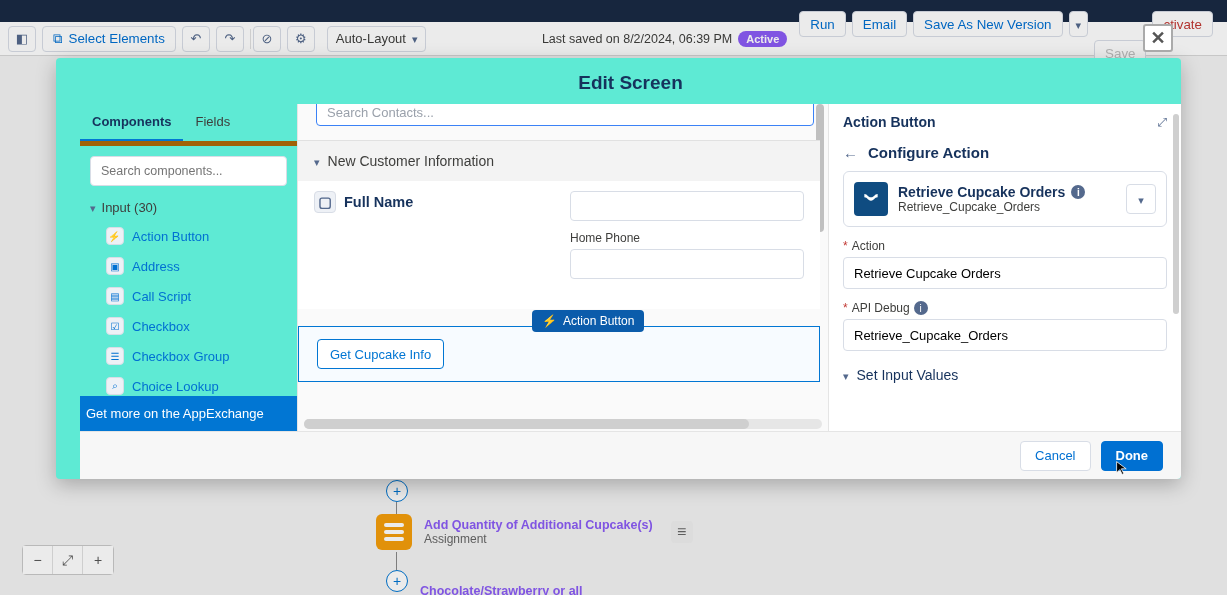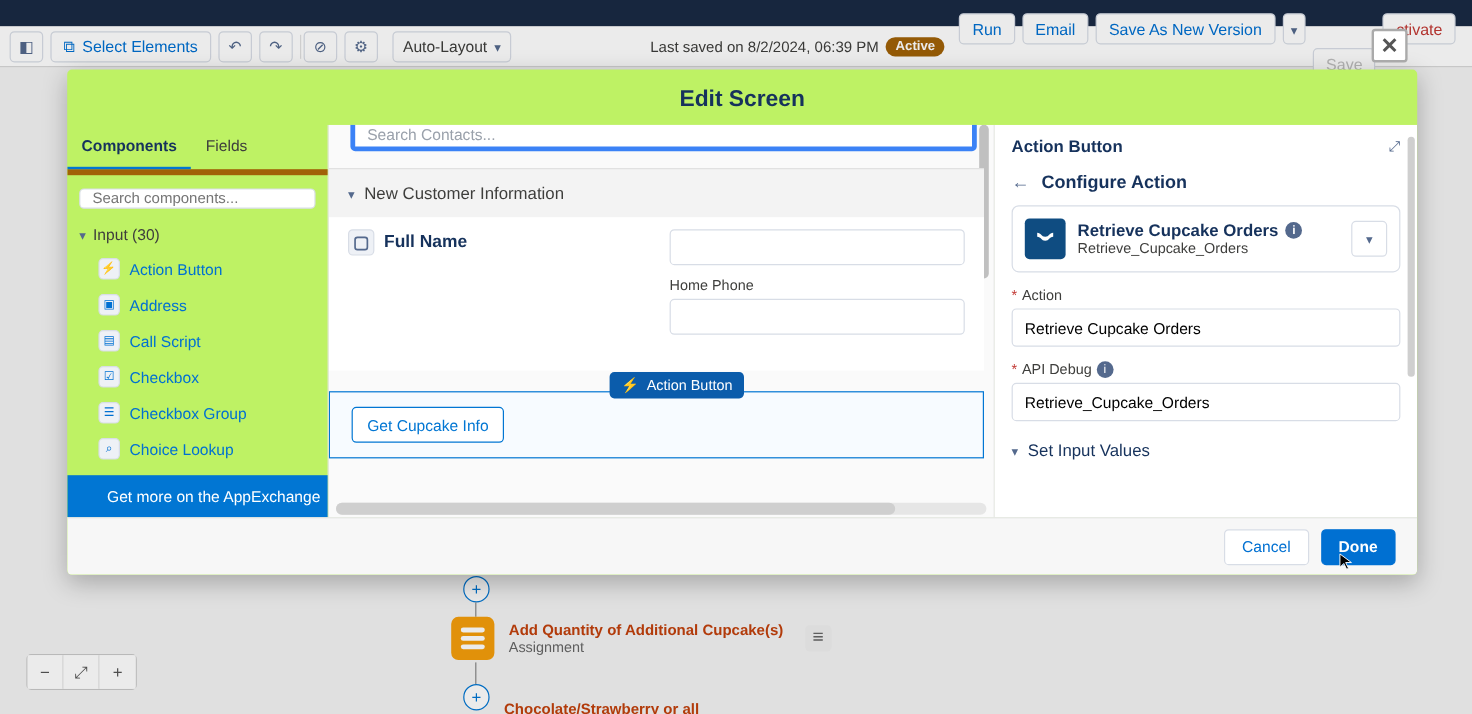--- a/index.html
+++ b/index.html
@@ -7,71 +7,71 @@
 
   .topnav { position: absolute; top: 0; left: 0; right: 0; height: 22px; background: #1a2a44; }
 
   .toolbar { position: absolute; top: 22px; left: 0; right: 0; height: 34px; background: #fff; border-bottom: 1px solid #d8d8d8; display: flex; align-items: center; padding: 0 8px; font-size: 13px; }
   .tb-btn { height: 26px; border: 1px solid #d8dde6; background: #fff; color: #0070d2; padding: 0 10px; border-radius: 4px; display: inline-flex; align-items: center; gap: 6px; margin-right: 6px; cursor: pointer; }
   .tb-iconbtn { width: 28px; height: 26px; border: 1px solid #d8dde6; background: #fff; border-radius: 4px; display: inline-flex; align-items: center; justify-content: center; margin-right: 6px; cursor: pointer; color: #54698d; }
   .tb-sep { width: 1px; height: 20px; background: #e0e0e0; margin: 0 2px 0 0; }
   .auto-layout { border: 1px solid #d8dde6; height: 26px; border-radius: 4px; padding: 0 8px; display: inline-flex; align-items: center; gap: 6px; margin-left: 6px; color: #3e3e3c;}
   .spacer { flex: 1; }
   .saved { color: #3e3e3c; font-size: 12.5px; display: inline-flex; align-items: center; gap: 6px; margin-right: 12px;}
-  .badge-active { background: #a16207; color: #fff; border-radius: 10px; padding: 2px 8px; font-size: 11px; font-weight: 600;}
+  .badge-active { background: #8b5cf6; color: #fff; border-radius: 10px; padding: 2px 8px; font-size: 11px; font-weight: 600;}
   .tb-right .tb-btn { color: #0070d2; }
   .save-dis { color: #c0c0c0 !important; margin-top: 29px; }
   .activate { color: #c23934 !important; }
   .close-x-box { position: absolute; top: 24px; right: 54px; width: 30px; height: 28px; background: #fff; border: 2px solid #aaa; border-radius: 3px; display:flex;align-items:center;justify-content:center; z-index: 40; color:#555; font-size:18px; font-weight:bold;}
 
   
   .canvas-node { position: absolute; }
   .plus-circle { width: 22px; height: 22px; border: 1.5px solid #0176d3; border-radius: 50%; background: #fff; display:flex;align-items:center;justify-content:center; color:#0176d3; font-size:14px;}
   .assign-box { width: 36px; height: 36px; background: #f59e0b; border-radius: 6px; display:flex;align-items:center;justify-content:center;}
   .assign-box .bars { width: 20px; height: 18px; display:flex; flex-direction:column; justify-content:space-between; }
   .assign-box .bars span { display:block; height:4px; background:#fff; border-radius:2px;}
-  .node-label { font-size: 12.5px; color: #c2410c; }
+  .node-label { font-size: 12.5px; color: #8b5cf6; }
   .node-sub { font-size: 12px; color: #666; }
   .node-icon { width: 22px; height: 22px; background:#efefef; border-radius:4px; display:flex;align-items:center;justify-content:center; color:#666; }
 
   
   .zoom-ctrl { position: absolute; left: 22px; bottom: 20px; height: 30px; border:1px solid #c9c9c9; border-radius:4px; background:#fff; display:flex; align-items:center; z-index:5;}
   .zoom-ctrl button { width: 30px; height: 100%; border:none; background:#fff; color:#555; border-right:1px solid #e0e0e0; cursor:pointer; font-size:14px;}
   .zoom-ctrl button:last-child { border-right:none;}
 
   
   .overlay { position:absolute; inset:0; background:rgba(0,0,0,0.08); z-index:10; }
-  .modal { position:absolute; top:58px; left:56px; right:46px; bottom:116px; background:#bef264; border-radius:4px; box-shadow:0 6px 20px rgba(0,0,0,0.25); z-index:20; display:flex; flex-direction:column; overflow:hidden;}
+  .modal { position:absolute; top:58px; left:56px; right:46px; bottom:116px; background:#5eead4; border-radius:4px; box-shadow:0 6px 20px rgba(0,0,0,0.25); z-index:20; display:flex; flex-direction:column; overflow:hidden;padding-left:24px;}
   .modal-title { text-align:center; font-size:19px; font-weight:600; color:#16325c; padding:14px 0 10px; }
   .modal-body { flex:1; display:flex; overflow:hidden; position:relative; }
   .modal-footer { border-top:1px solid #e5e5e5; background:#f7f7f7; height:48px; display:flex; align-items:center; justify-content:flex-end; padding:0 18px; gap:10px;}
   .btn { height:30px; padding:0 14px; border-radius:4px; font-size:13px; cursor:pointer; border:1px solid #d8dde6; background:#fff; color:#0070d2;}
   .btn-primary { background:#0070d2; color:#fff; border-color:#0070d2; font-weight:600;}
 
   
   .left { width:218px; border-right:1px solid #e5e5e5; display:flex; flex-direction:column; }
   .tabs { display:flex; border-bottom:5px solid #a16207; }
   .tab { padding:10px 12px; font-size:13px; color:#3e3e3c; cursor:pointer;}
   .tab.active { color:#16325c; font-weight:700; border-bottom:2px solid #0176d3;}
   .search-wrap { padding:10px; }
-  .search-box { width:100%; height:17px; border:1px solid #d8dde6; border-radius:4px; padding:0 28px 0 10px; font-size:12.5px; color:#555; }
+  .search-box { width:100%; height:30px; border:1px solid #d8dde6; border-radius:4px; padding:0 28px 0 10px; font-size:12.5px; color:#555; }
   .search-ico { position:absolute; margin-left:170px; margin-top:-24px; color:#54698d; font-size:14px;}
   .group-head { display:flex; align-items:center; gap:6px; padding:4px 10px 6px 10px; font-size:13px; color:#3e3e3c; cursor:pointer;}
   .comp-list { overflow-y:auto; flex:1; }
   .comp-item { display:flex; gap:8px; align-items:center; padding:6px 8px 6px 26px; font-size:13px; color:#0070d2; cursor:pointer;}
   .comp-ico { width:18px; height:18px; border-radius:4px; background:#eef1f6; border:1px solid #d8dde6; display:flex;align-items:center;justify-content:center; color:#0070d2; font-size:10px; flex-shrink:0;}
-  .appex { background:#0176d3; color:#fff; text-align:right; font-size:13px; padding:10px 6px; }
+  .appex { background:#0176d3; color:#fff; text-align:left; font-size:13px; padding:10px 6px; }
 
   
   .center { flex:1; background:#fafafa; position:relative; overflow:hidden; border-right:1px solid #e5e5e5;}
   .center-scroll-rail { position:absolute; right:4px; top:0; width:8px; height:100%; }
   .center-thumb { position:absolute; right:0; top:0; width:8px; height:128px; background:#c0c0c0; border-radius:4px;}
   .center-hscroll { position:absolute; left:6px; right:6px; bottom:2px; height:10px; background:#e6e6e6; border-radius:5px;}
   .center-hscroll .hthumb { position:absolute; left:0; top:0; height:100%; width:86%; background:#cfcfcf; border-radius:5px;}
-  .sc-input { position:absolute; top:-6px; left:18px; right:14px; height:28px; border:4px solid #3b82f6; border-radius:4px; background:#fff; padding:0 10px; color:#9aa1ab; font-size:13px; display:flex;align-items:center;}
+  .sc-input { position:absolute; top:-6px; left:18px; right:14px; height:28px; border:1px solid #3b82f6; border-radius:4px; background:#fff; padding:0 10px; color:#9aa1ab; font-size:13px; display:flex;align-items:center;}
   .sc-section { position:absolute; top:36px; left:0; right:8px; background:#f3f3f3; border-top:1px solid #e1e1e1; }
   .sc-section-head { display:flex;align-items:flex-end;gap:8px; padding:12px 16px; font-size:14px; color:#3e3e3c;}
   .sc-body { background:#fff; padding:10px 16px 20px 16px; display:flex; gap:22px;}
   .sc-col { flex:1; }
   .sc-label-row { display:flex; align-items:center; gap:8px; font-weight:700; color:#16325c; font-size:14.5px; margin-bottom:10px;}
   .sc-label-icon { width:22px;height:22px;border-radius:4px;background:#eef1f6;border:1px solid #d8dde6; display:flex;align-items:center;justify-content:center;color:#54698d;}
   .sc-note { font-size:12.5px; color:#3e3e3c;}
   .sc-field-label { font-size:12px; color:#3e3e3c; margin-bottom:4px;}
   .sc-input-box { height:30px; border:1px solid #d8dde6; border-radius:4px; background:#fff; width:100%; margin-bottom:10px;}
   .action-chip { position:absolute; left:234px; top:206px; background:#0b5cab; color:#fff; font-size:12px; padding:4px 10px; border-radius:4px; display:flex;align-items:center;gap:6px; z-index:3;}

